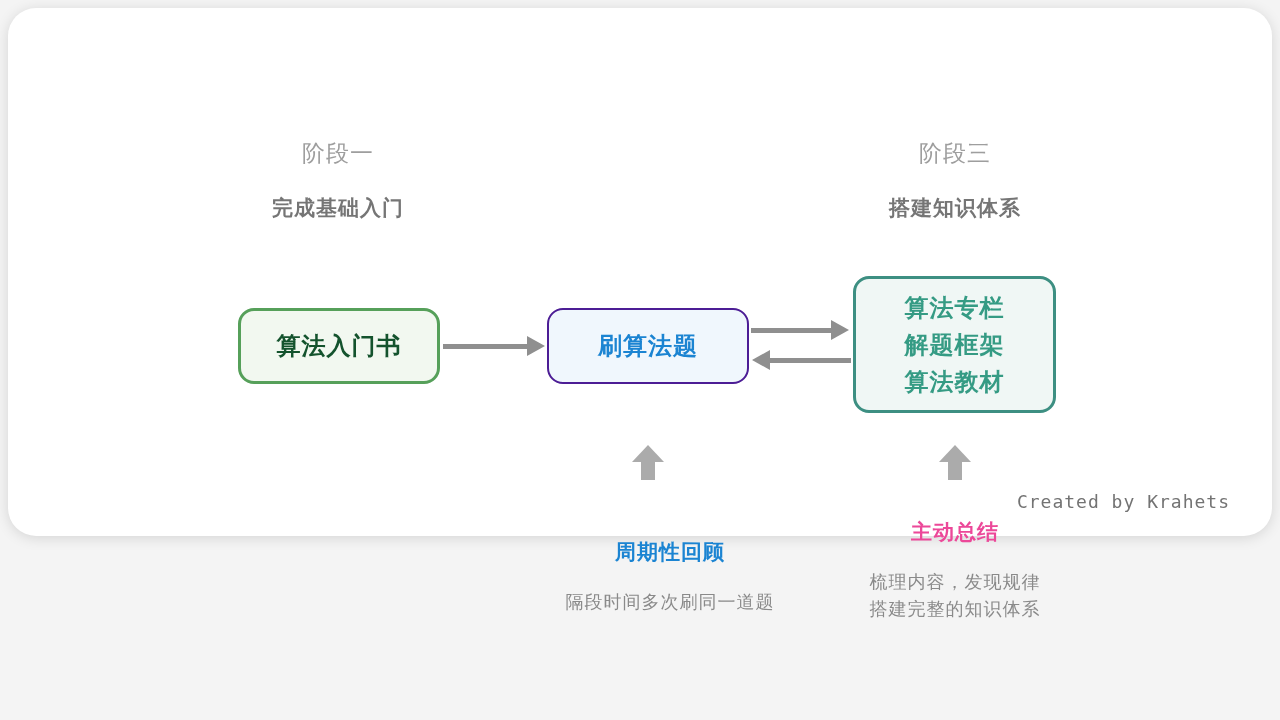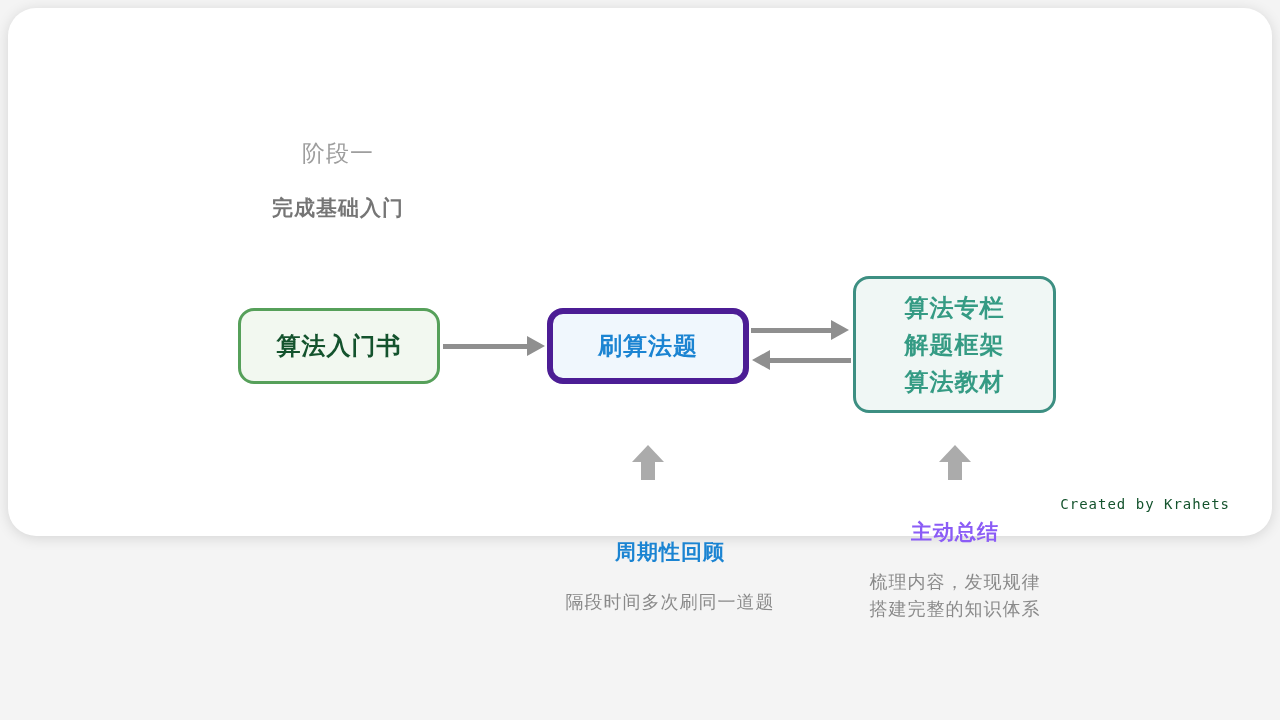--- a/index.html
+++ b/index.html
@@ -29,21 +29,21 @@
   .node {
     position: absolute;
     border-radius: 16px;
     display: flex; flex-direction: column;
     align-items: center; justify-content: center;
     font-weight: bold; font-size: 24px; letter-spacing: 1px;
   }
   .node-green  { left: 230px; top: 300px; width: 202px; height: 76px;
                  background: #f2f8f0; border: 3px solid #56a05a; color: #14532d; }
   .node-blue   { left: 539px; top: 300px; width: 202px; height: 76px;
-                 background: #f0f7fd; border: 6px solid #4c1d95; color: #1b84d2; }
+                 background: #f0f7fd; border: 2px solid #4c1d95; color: #1b84d2; }
   .node-teal   { left: 845px; top: 268px; width: 203px; height: 137px;
                  background: #f0f7f5; border: 3px solid #3d8f82; color: #359b84; }
   .node-teal .node-line { line-height: 37px; text-align: center; }
 
   
   .h-line { position: absolute; height: 5px; background: #8f8f8f; }
   .head-right {
     position: absolute; width: 0; height: 0;
     border-left: 18px solid #8f8f8f;
     border-top: 10px solid transparent;
@@ -72,38 +72,42 @@
     border-left: 16px solid transparent;
     border-right: 16px solid transparent;
   }
   .up-stem { width: 14px; height: 18px; background: #ababab; margin: 0 auto; }
 
   
   .annotation { position: absolute; width: 300px; text-align: center; top: 510px; }
   .ann2 { left: 512px; margin-top: 20px; } .ann3 { left: 797px; }
   .annotation-title { font-size: 21px; font-weight: bold; letter-spacing: 1px; }
   .ann2 .annotation-title { color: #1b84d2; }
-  .ann3 .annotation-title { color: #8b5cf6; }
+  .ann3 .annotation-title { color: #ec4899; }
   .annotation-desc { margin-top: 23px; font-size: 18px; color: #8a8a8a; line-height: 27px; letter-spacing: 1px; }
 
   
   .credit {
     position: absolute; right: 42px; bottom: 24px;
     font-family: "DejaVu Sans Mono", monospace;
-    font-size: 14px; color: #14532d; letter-spacing: 1px;
+    font-size: 18px; color: #737373; letter-spacing: 1px;
   }
 </style>
 </head>
 <body>
 
 <div class="card">
 
   <div class="stage-header col1">
     <div class="stage-label">阶段一</div>
     <div class="stage-subtitle">完成基础入门</div>
+  </div>
+  <div class="stage-header col3">
+    <div class="stage-label">阶段三</div>
+    <div class="stage-subtitle">搭建知识体系</div>
   </div>
 
   <div class="node node-green">
     <span class="node-line">算法入门书</span>
   </div>
   <div class="node node-blue">
     <span class="node-line">刷算法题</span>
   </div>
   <div class="node node-teal">
     <span class="node-line">算法专栏</span>

